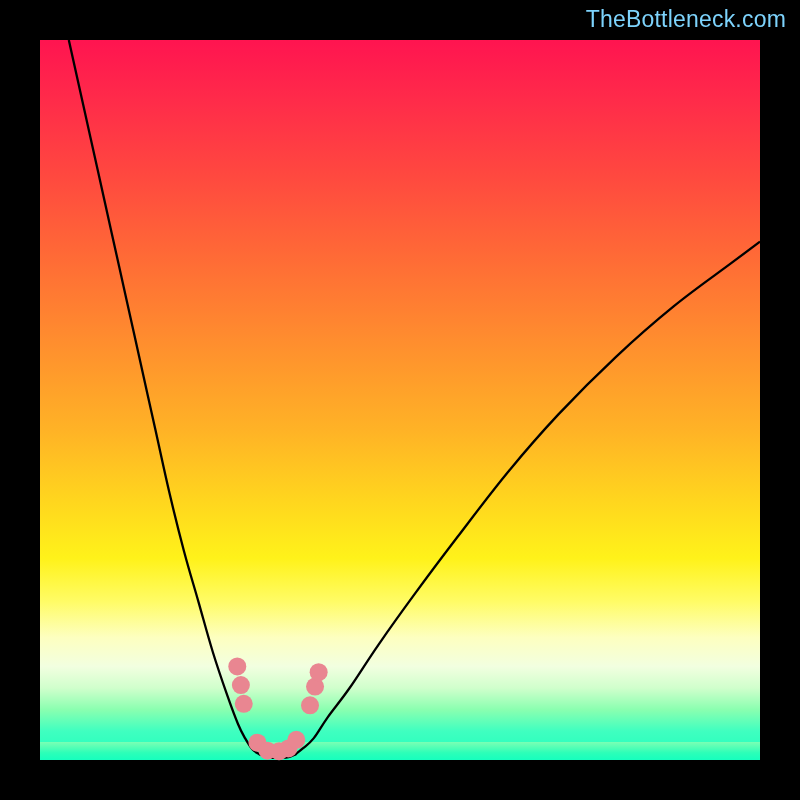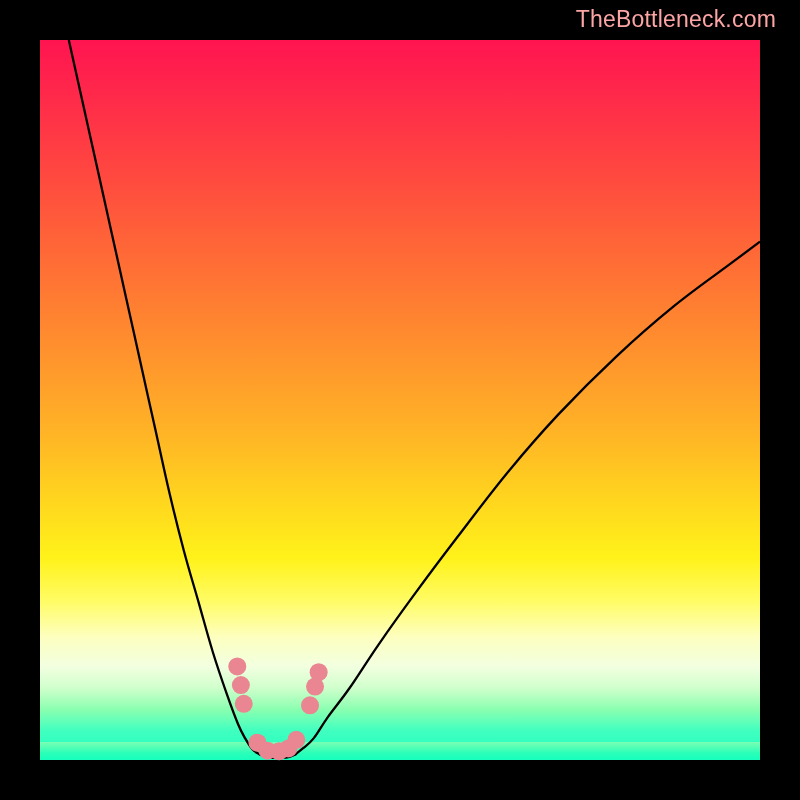--- a/index.html
+++ b/index.html
@@ -61,22 +61,22 @@
     position: absolute;
     left: 0;
     top: 0;
     width: 720px;
     height: 720px;
     overflow: visible;
   }
   .watermark {
     position: absolute;
     top: 6px;
-    right: 24px;
-    color: #fca5a5;
+    right: 14px;
+    color: #7dd3fc;
     font-size: 23px;
     letter-spacing: 0.2px;
   }
 </style>
 </head>
 <body>
 
 <div class="frame">
   <div class="watermark">TheBottleneck.com</div>
 

